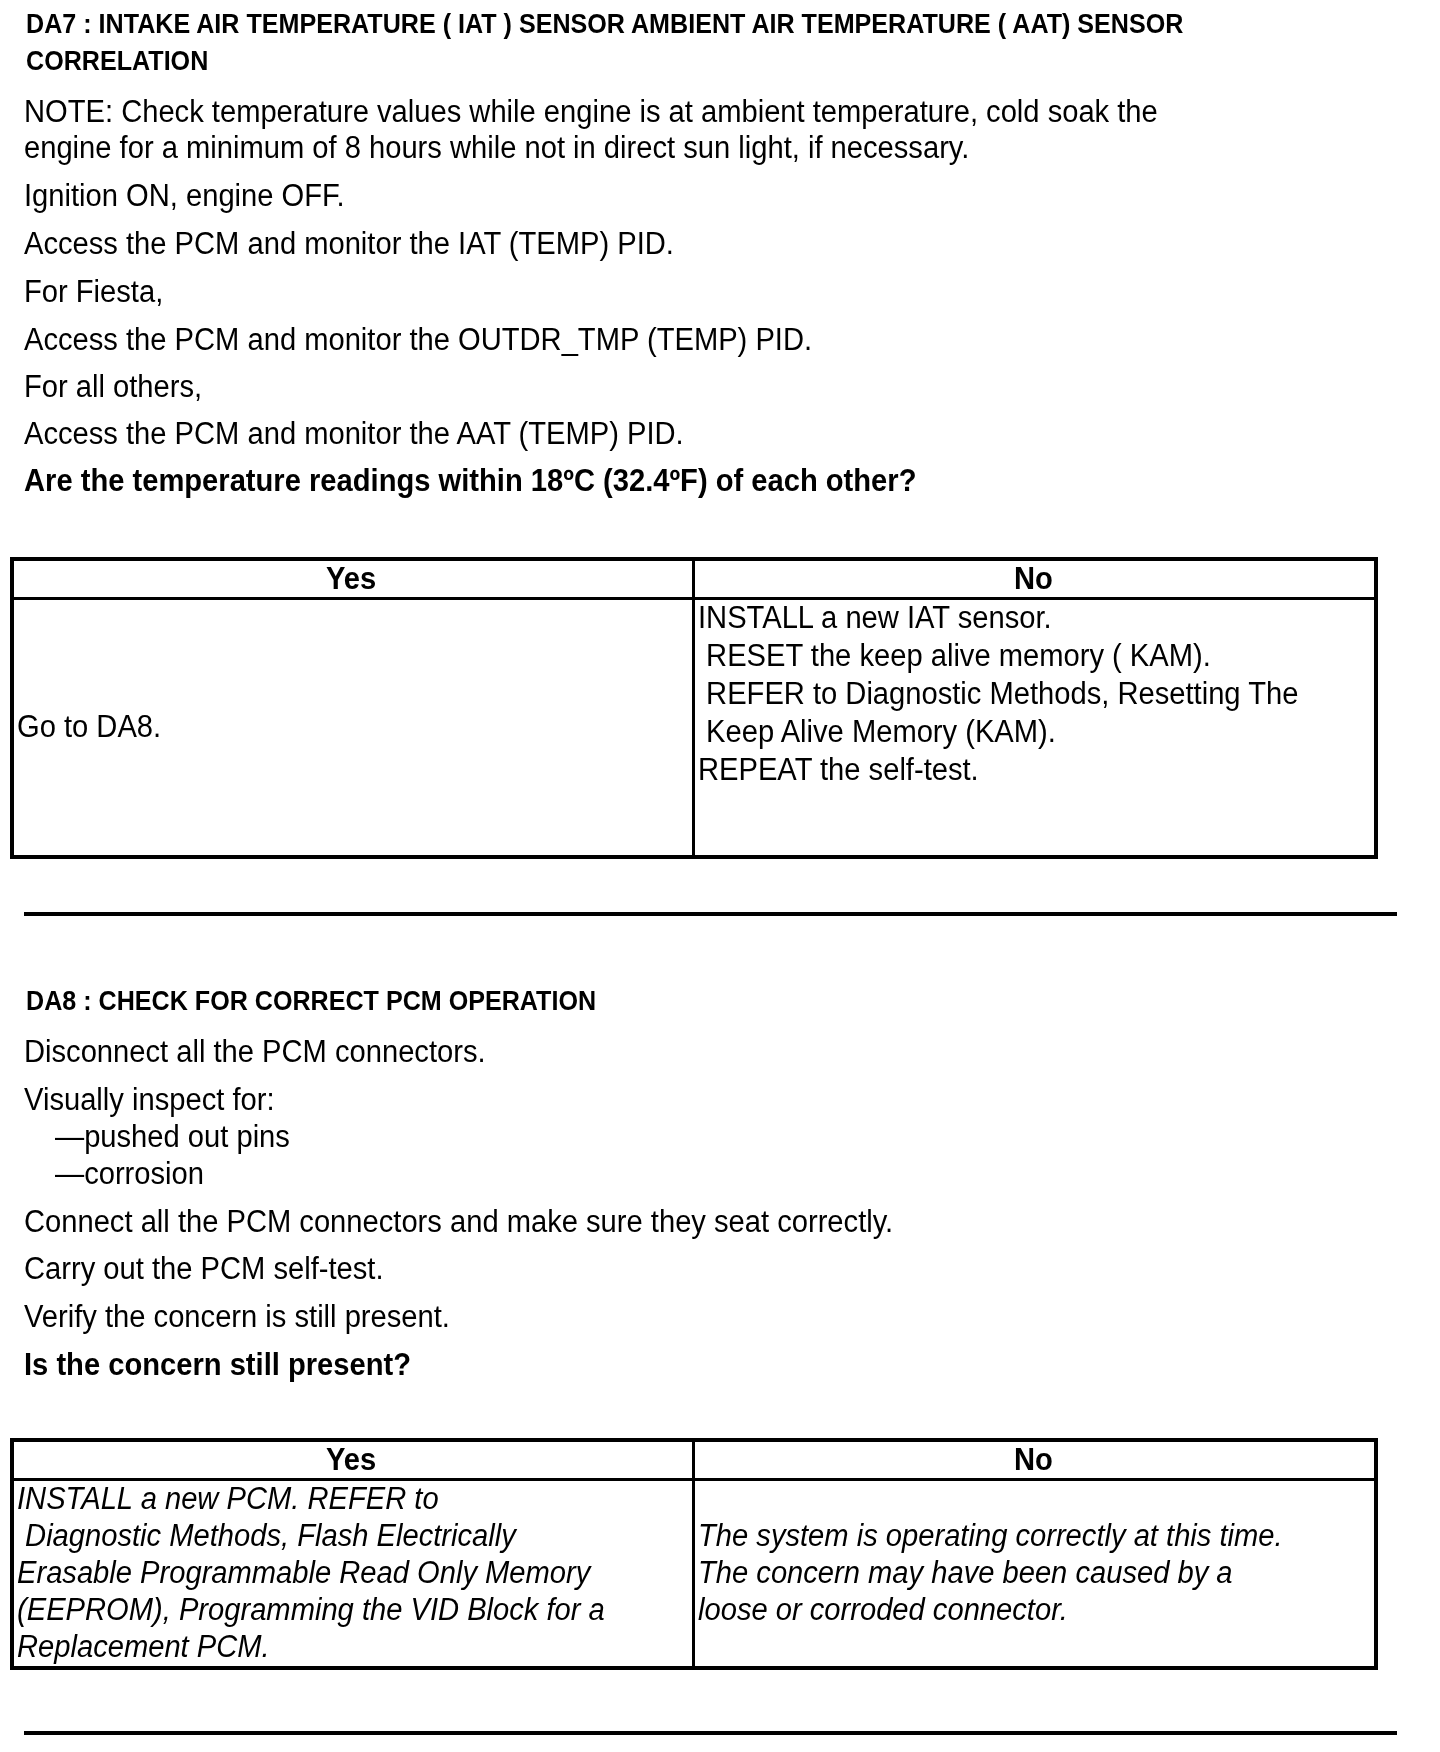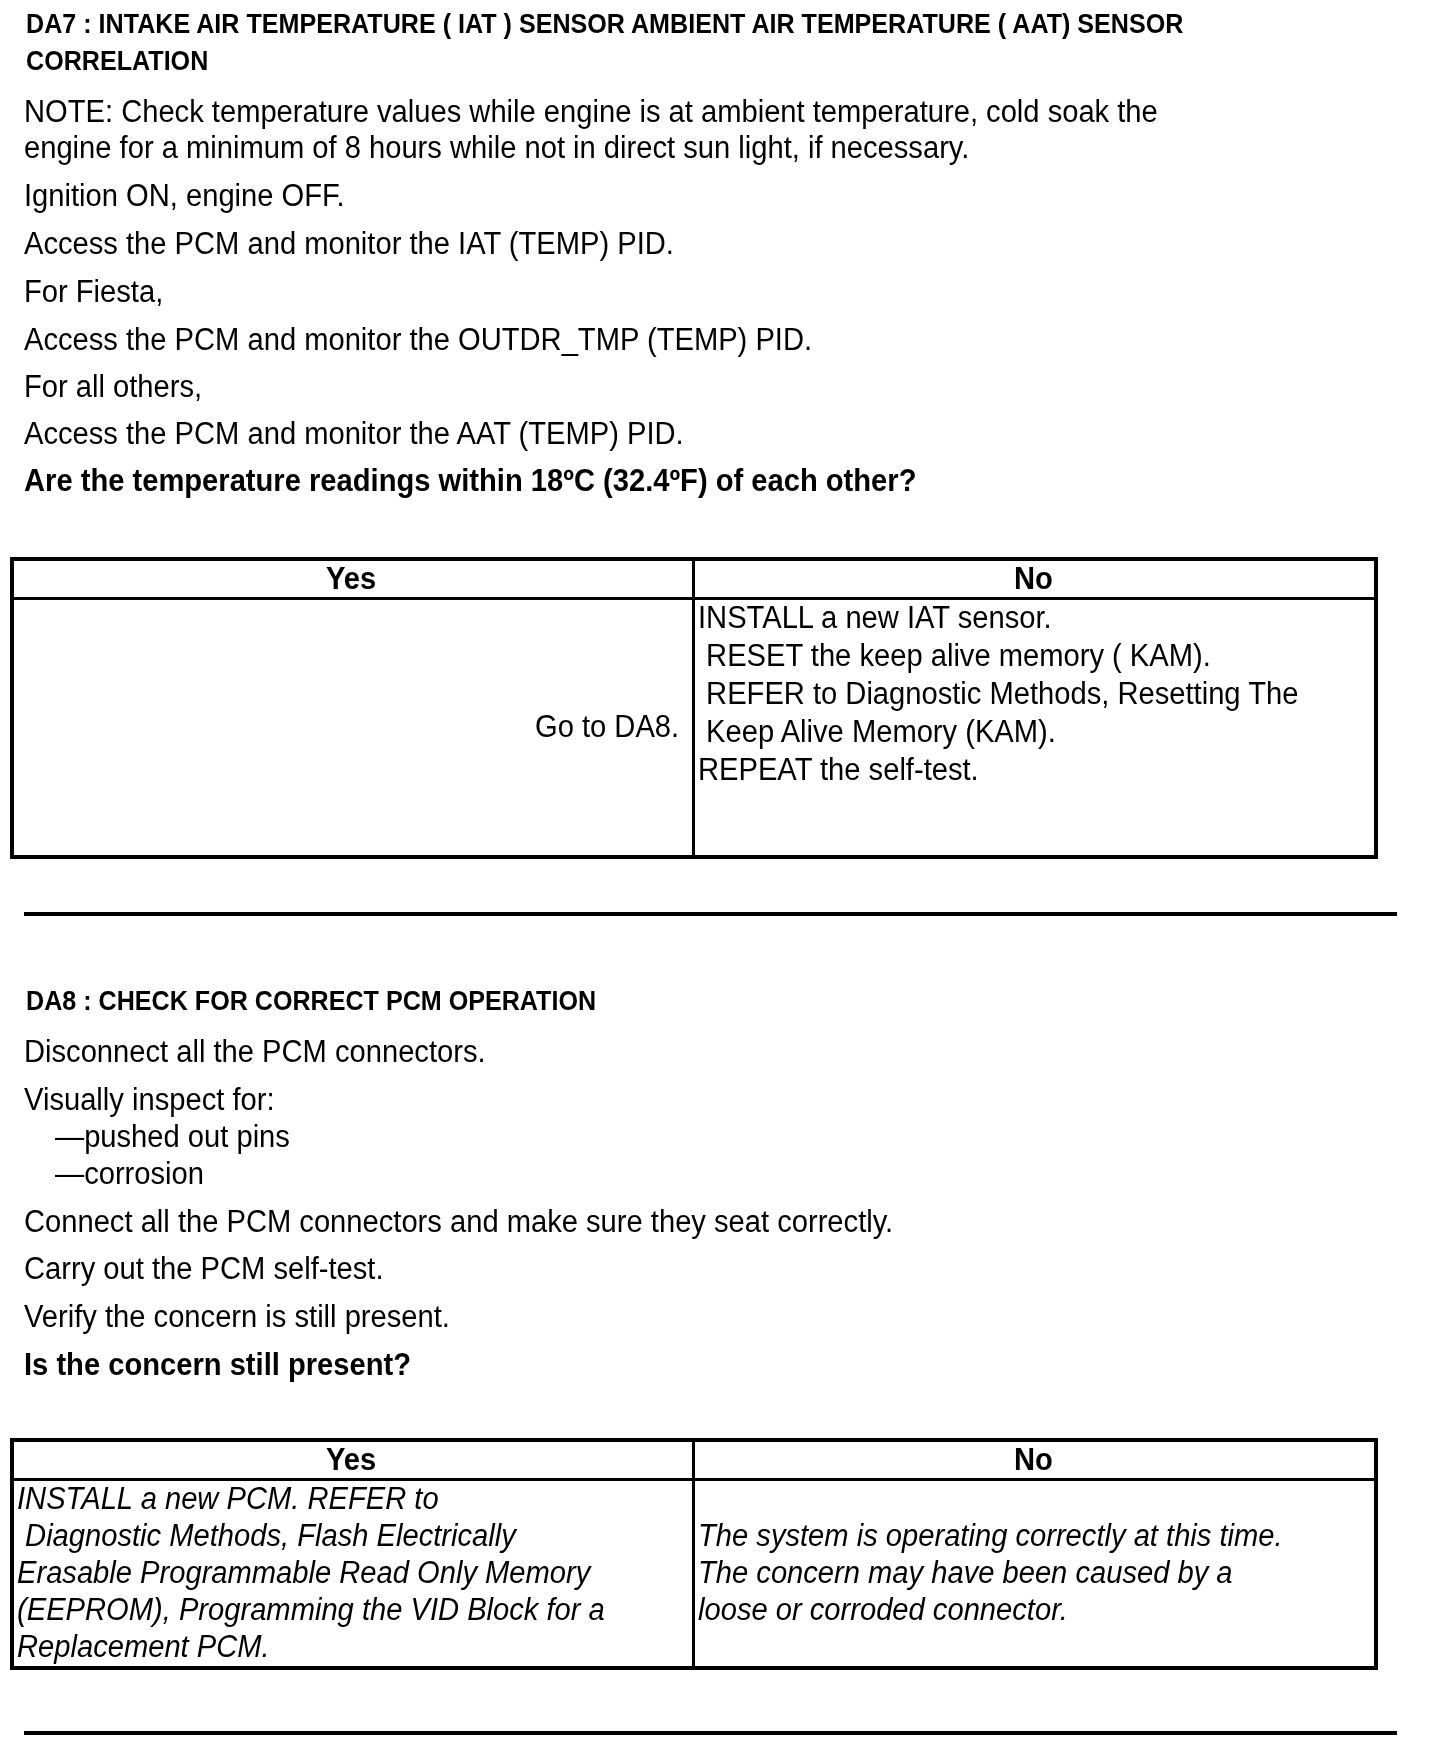--- a/index.html
+++ b/index.html
@@ -57,21 +57,21 @@
     table.yn th {
       font-weight: bold;
       text-align: center;
       height: 36px;
       padding: 0;
     }
     table.yn col.c1 { width: 681px; }
     table.yn col.c2 { width: 683px; }
     .cell-line { display: block; white-space: nowrap; }
     .narrow { display: inline-block; transform: scaleX(0.94); transform-origin: left center; }
-    .center-cell { text-align: right; }
+    .center-cell { text-align: left; }
   </style>
 </head>
 <body>
 
 <div class="abs section-title" style="left:26px; top:6px;">DA7 : INTAKE AIR TEMPERATURE ( IAT ) SENSOR AMBIENT AIR TEMPERATURE ( AAT) SENSOR</div>
 <div class="abs section-title" style="left:26px; top:43px;">CORRELATION</div>
 
 <div class="abs para" style="left:24px; top:94px;">NOTE: Check temperature values while engine is at ambient temperature, cold soak the</div>
 <div class="abs para" style="left:24px; top:130px;">engine for a minimum of 8 hours while not in direct sun light, if necessary.</div>
 

